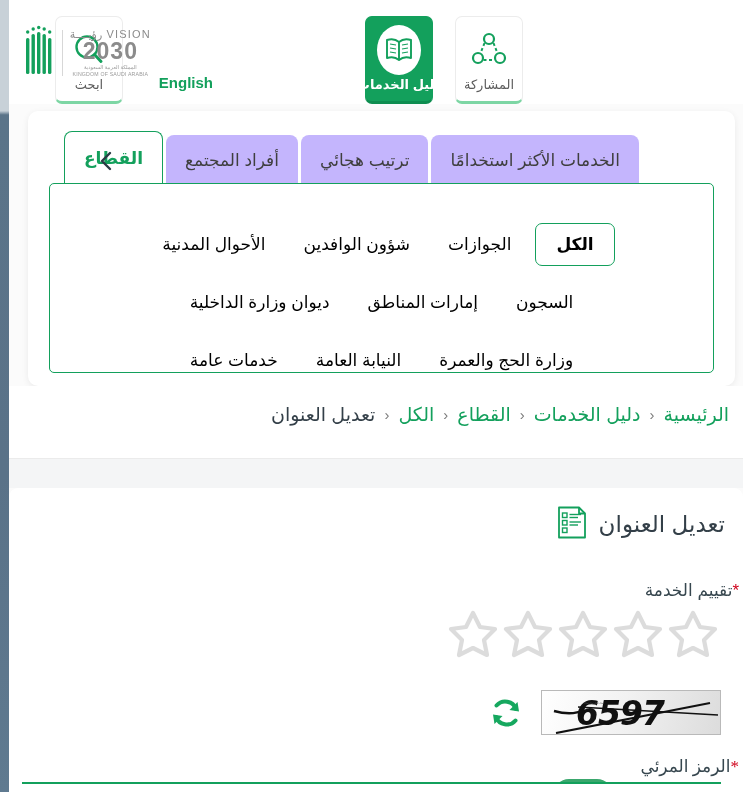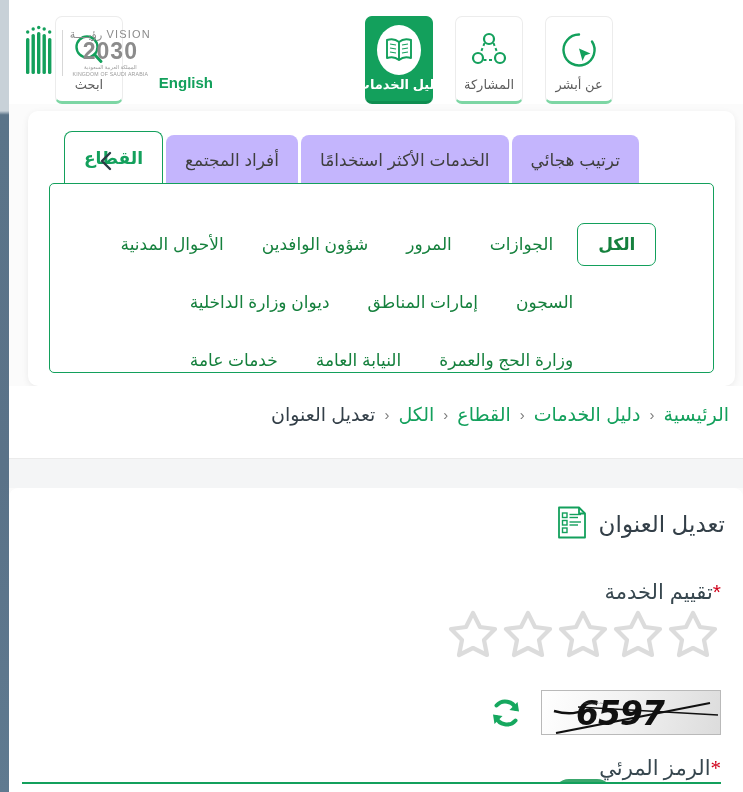--- a/index.html
+++ b/index.html
@@ -86,21 +86,21 @@
   .sectorbox {
     position: absolute; right: 21px; left: 21px; top: 72px; height: 190px;
     border: 1.4px solid #13a05c; border-radius: 5px; background: #ffffff;
     padding: 14px 10px; display: flex; flex-direction: column; gap: 6px;
   }
   .sectorrow {
     display: flex; flex-direction: row; justify-content: center; align-items: center;
     gap: 10px; height: 52px;
   }
   .sector {
-    font-size: 17px; color: #15803d; padding: 6px 14px; white-space: nowrap; cursor: pointer; margin-top: 40px;
+    font-size: 17px; color: #000000; padding: 6px 14px; white-space: nowrap; cursor: pointer; margin-top: 40px;
   }
   .sector.selected {
     border: 1.7px solid #13a05c; border-radius: 7px; font-weight: bold;
     padding: 10px 20px;
   }
 
   
   .crumbband {
     position: absolute; left: 9px; top: 386px; width: 734px; height: 72px;
     background: #ffffff;
@@ -123,21 +123,21 @@
     position: absolute; left: 9px; top: 488px; width: 734px; height: 304px;
     background: #ffffff; border-radius: 9px 9px 0 0;
   }
   .page-title-row {
     position: absolute; right: 18px; top: 18px; display: flex; flex-direction: row;
     align-items: center; gap: 12px;
   }
   .page-title { font-size: 23px; color: #333f48; white-space: nowrap; }
 
   .field-label {
-    position: absolute; right: 18px; font-size: 21px; color: #37474f; white-space: nowrap;
+    position: absolute; right: 0; font-size: 17px; color: #37474f; white-space: nowrap;
   }
   .req { color: #d0021b; margin-right: 4px; }
 
   .stars {
     position: absolute; right: 24px; top: 608px; display: flex; flex-direction: row; gap: 3px;
   }
   .star { cursor: pointer; }
 
   .captcha-row {
     position: absolute; right: 22px; top: 690px; display: flex; flex-direction: row;
@@ -205,29 +205,20 @@
             <circle cx="8" cy="27" r="5" fill="none" stroke="#13a05c" stroke-width="2.2"></circle>
             <circle cx="30" cy="27" r="5" fill="none" stroke="#13a05c" stroke-width="2.2"></circle>
             <path d="M14.5 12 L11 21" stroke="#13a05c" stroke-width="2" stroke-dasharray="3,2.5"></path>
             <path d="M23.5 12 L27 21" stroke="#13a05c" stroke-width="2" stroke-dasharray="3,2.5"></path>
             <path d="M13.5 29 L24.5 29" stroke="#13a05c" stroke-width="2" stroke-dasharray="3,2.5"></path>
           </svg>
         </span>
         <span class="lbl">المشاركة</span>
       </div>
 
-      <div class="navcard" style="right:130px;">
-        <span class="ico">
-          <svg width="38" height="38" viewBox="0 0 38 38">
-            <path d="M19 3.5 a15.5 15.5 0 1 0 13 7" fill="none" stroke="#13a05c" stroke-width="2.4" stroke-linecap="round"></path>
-            <path d="M19 17.5 L30.5 22.5 L25 24.5 L22.5 30 Z" fill="#13a05c"></path>
-          </svg>
-        </span>
-        <span class="lbl">عن أبشر</span>
-      </div>
     </div>
 
     <div class="english-link">English</div>
 
     <div class="vision-logo">
       <div class="v-text">
         <div class="v-row1">
           <span>VISION</span>
           <span>رؤيــــة</span>
         </div>
@@ -258,39 +249,38 @@
   <div class="tabcard">
 
     <div class="tabstrip">
       <div class="tab active">
         <span>القطاع</span>
       </div>
       <div class="tab">
         <span>أفراد المجتمع</span>
       </div>
       <div class="tab">
+        <span>ترتيب هجائي</span>
+      </div>
+      <div class="tab">
         <span>الخدمات الأكثر استخدامًا</span>
-      </div>
-      <div class="tab">
-        <span>ترتيب هجائي</span>
       </div>
     </div>
 
     <div class="tab-chevron">
       <svg width="16" height="22" viewBox="0 0 16 22">
         <polyline points="11,3 3,11 11,19" fill="none" stroke="#2b3a44" stroke-width="2.4" stroke-linecap="round" stroke-linejoin="round"></polyline>
       </svg>
     </div>
 
     <div class="sectorbox">
 
       <div class="sectorrow">
         <span class="sector selected">الكل</span>
         <span class="sector">الجوازات</span>
-        <span class="sector">المرور</span>
         <span class="sector">شؤون الوافدين</span>
         <span class="sector">الأحوال المدنية</span>
       </div>
 
       <div class="sectorrow">
         <span class="sector">السجون</span>
         <span class="sector">إمارات المناطق</span>
         <span class="sector">ديوان وزارة الداخلية</span>
       </div>
 

